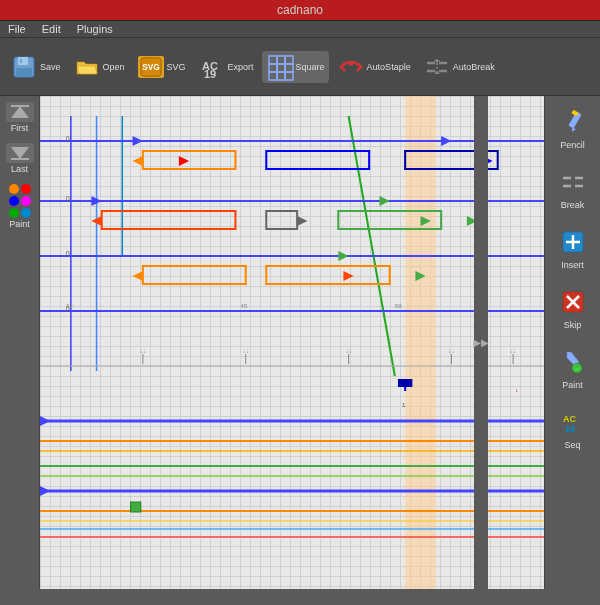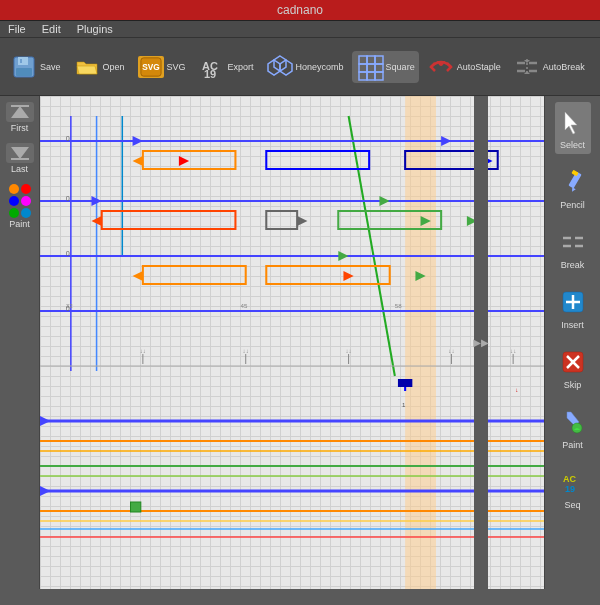--- a/index.html
+++ b/index.html
@@ -293,30 +293,20 @@
   <div class="tool-btn">
     <div class="icon-area">
       <svg width="26" height="26" viewBox="0 0 26 26">
         <text x="3" y="16" font-size="11" font-weight="bold" fill="#ccc" font-family="Arial">AC</text>
         <text x="5" y="24" font-size="11" font-weight="bold" fill="#ccc" font-family="Arial">19</text>
       </svg>
     </div>
     <span>Export</span>
   </div>
 
-  <div class="tool-btn">
-    <div class="icon-area">
-      <svg width="28" height="28" viewBox="0 0 28 28">
-        <polygon points="14,3 20,7 20,14 14,18 8,14 8,7" fill="none" stroke="#88aaff" stroke-width="1.5"></polygon>
-        <polygon points="20,7 26,11 26,18 20,22 14,18 14,11" fill="none" stroke="#88aaff" stroke-width="1.5"></polygon>
-        <polygon points="8,7 14,11 14,18 8,22 2,18 2,11" fill="none" stroke="#88aaff" stroke-width="1.5"></polygon>
-      </svg>
-    </div>
-    <span>Honeycomb</span>
-  </div>
 
   <div class="tool-btn" style="background:#666; border-radius:4px;text-align:center;">
     <div class="icon-area">
       <svg width="28" height="28" viewBox="0 0 28 28">
         <rect x="3" y="3" width="8" height="8" fill="none" stroke="#88aaff" stroke-width="1.5"></rect>
         <rect x="11" y="3" width="8" height="8" fill="none" stroke="#88aaff" stroke-width="1.5"></rect>
         <rect x="19" y="3" width="8" height="8" fill="none" stroke="#88aaff" stroke-width="1.5"></rect>
         <rect x="3" y="11" width="8" height="8" fill="none" stroke="#88aaff" stroke-width="1.5"></rect>
         <rect x="11" y="11" width="8" height="8" fill="none" stroke="#88aaff" stroke-width="1.5"></rect>
         <rect x="19" y="11" width="8" height="8" fill="none" stroke="#88aaff" stroke-width="1.5"></rect>
@@ -500,28 +490,20 @@
       <text x="25" y="215" font-size="7" fill="#666">0</text>
     </svg>
 
     <div id="scroll-right">
       <span>▶▶</span>
     </div>
   </div>
 
   <div id="right-panel">
 
-    <div class="right-tool active">
-      <div class="rt-icon">
-        <svg width="28" height="28" viewBox="0 0 28 28">
-          <polygon points="6,4 6,22 10,18 14,26 16,25 12,17 18,17" fill="#ffffff" stroke="#aaa" stroke-width="0.5"></polygon>
-        </svg>
-      </div>
-      <span>Select</span>
-    </div>
 
     <div class="right-tool">
       <div class="rt-icon">
         <svg width="28" height="28" viewBox="0 0 28 28">
           <rect x="13" y="4" width="6" height="16" rx="1" transform="rotate(30 16 12)" fill="#88aaff"></rect>
           <polygon points="12,20 14,24 16,20" fill="#88aaff" transform="rotate(30 14 22)"></polygon>
           <rect x="13" y="3" width="6" height="4" rx="1" transform="rotate(30 16 5)" fill="#ffcc00"></rect>
         </svg>
       </div>
       <span>Pencil</span>

